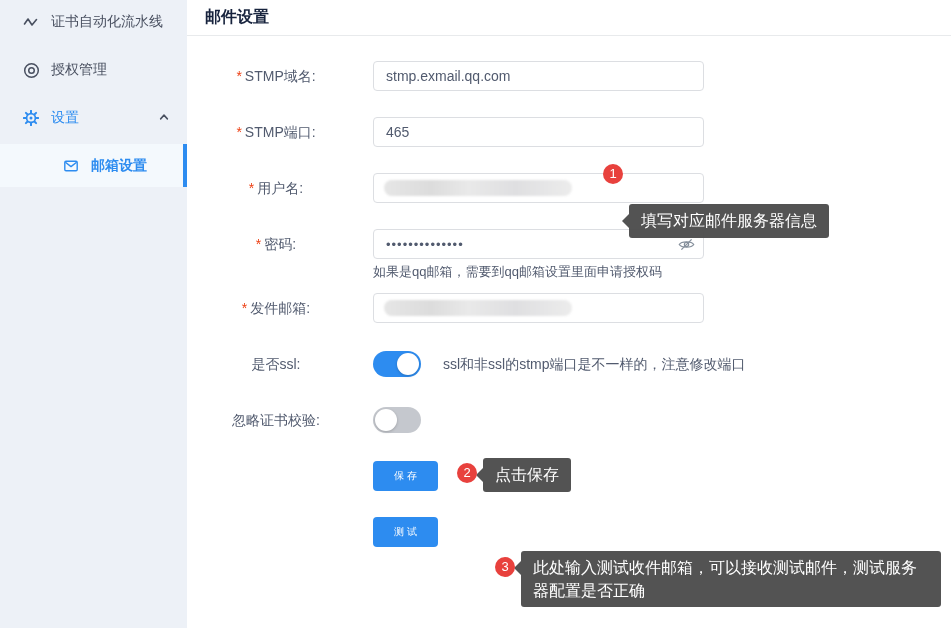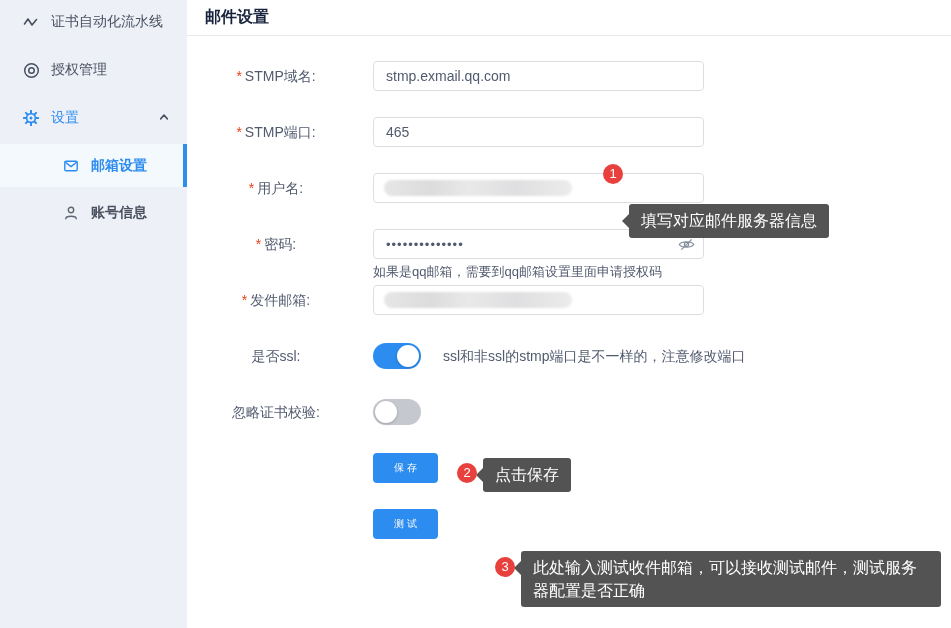--- a/index.html
+++ b/index.html
@@ -25,21 +25,21 @@
 
   
   .main { position:absolute; left:187px; top:0; width:764px; height:628px;
     background:#fff; }
   .page-header { height:36px; display:flex; align-items:center; padding-left:18px;
     border-bottom:1px solid #e8eaec; font-size:16px; font-weight:bold;
     color:#17233d; }
   .form { padding-top:25px; }
   .form-row { display:flex; align-items:flex-start; margin-bottom:26px;
     min-height:30px; }
-  .form-row.tight { margin-bottom:4px; }
+  .form-row.tight { margin-bottom:12px; }
   .form-label { width:178px; margin-right:8px; text-align:center; font-size:14px;
     color:#515a6e; line-height:30px; white-space:nowrap; }
   .star { color:#ed4014; margin-right:3px; font-size:14px; }
   .control-col { display:flex; flex-direction:column; }
   .input-box { width:331px; height:30px; border:1px solid #dcdee2;
     border-radius:4px; background:#fff; font-size:14px; color:#515a6e;
     padding:0 12px; outline:none; font-family:inherit; }
   .masked-box { width:331px; height:30px; border:1px solid #dcdee2;
     border-radius:4px; background:#fff; display:flex; align-items:center;
     padding-left:10px; }
@@ -136,29 +136,20 @@
   <div class="menu-item submenu-item selected">
     <span class="mi-icon">
       <svg width="16" height="16" viewBox="0 0 16 16" fill="none" stroke="#2d8cf0" stroke-width="1.4" stroke-linejoin="round">
           <rect x="1.8" y="3.2" width="12.4" height="9.6" rx="1.2"></rect>
           <polyline points="2.4,4.2 8,8.6 13.6,4.2"></polyline>
         </svg>
     </span>
     <span>邮箱设置</span>
   </div>
 
-  <div class="menu-item submenu-item">
-    <span class="mi-icon">
-      <svg width="16" height="16" viewBox="0 0 16 16" fill="none" stroke="#5f6672" stroke-width="1.4" stroke-linecap="round">
-          <circle cx="8" cy="5" r="2.7"></circle>
-          <path d="M2.8,13.8 C2.8,10.4 13.2,10.4 13.2,13.8"></path>
-        </svg>
-    </span>
-    <span>账号信息</span>
-  </div>
 </aside>
 
 <main class="main">
   <header class="page-header">邮件设置</header>
 
   <div class="form">
 
     <div class="form-row">
       <div class="form-label"><span class="star">*</span><span>STMP域名:</span></div>
       <input class="input-box" value="stmp.exmail.qq.com" style="">

